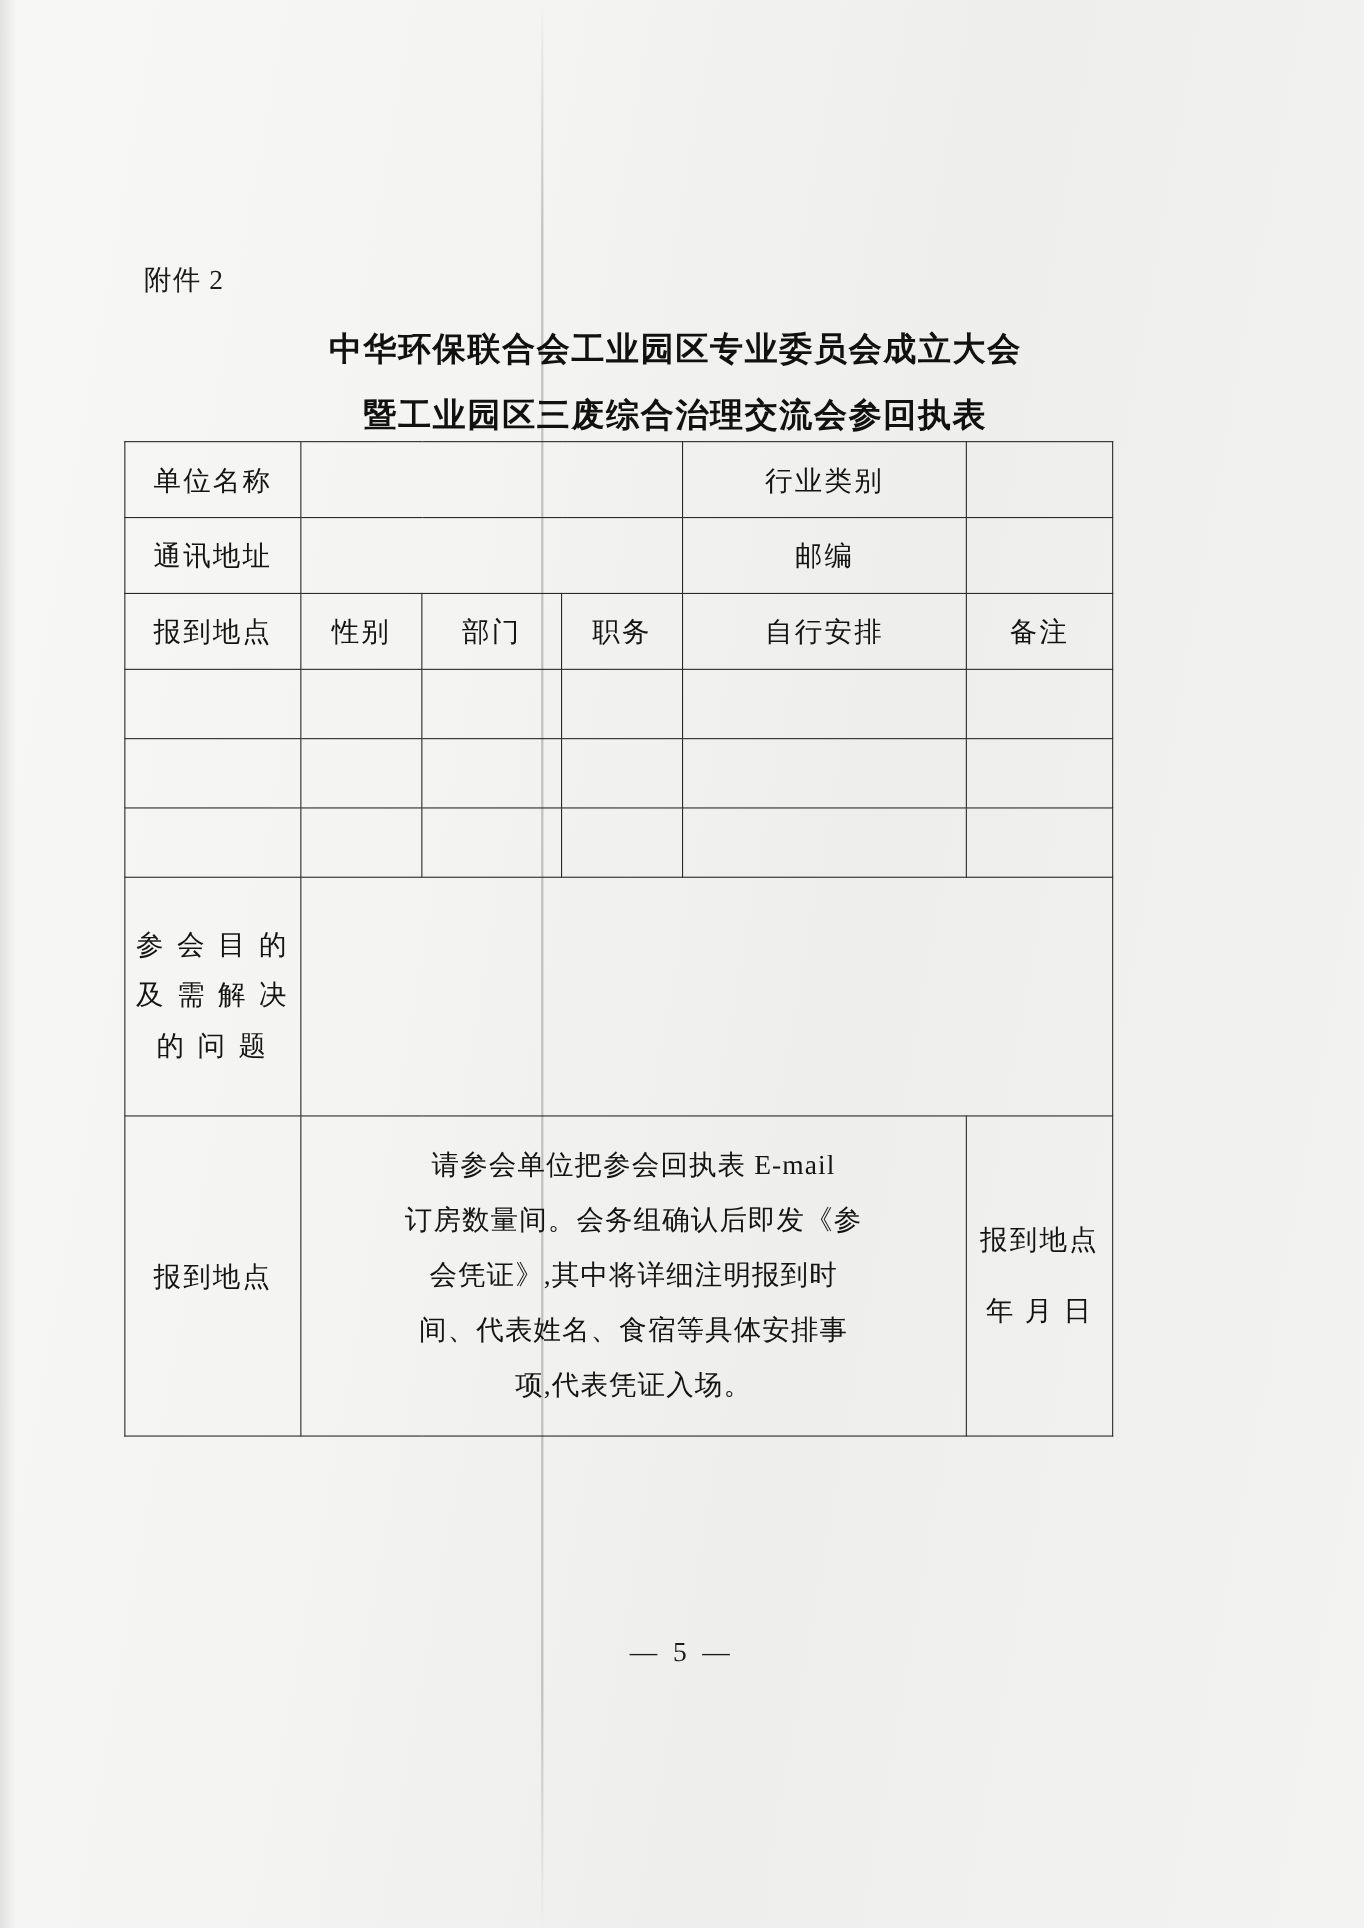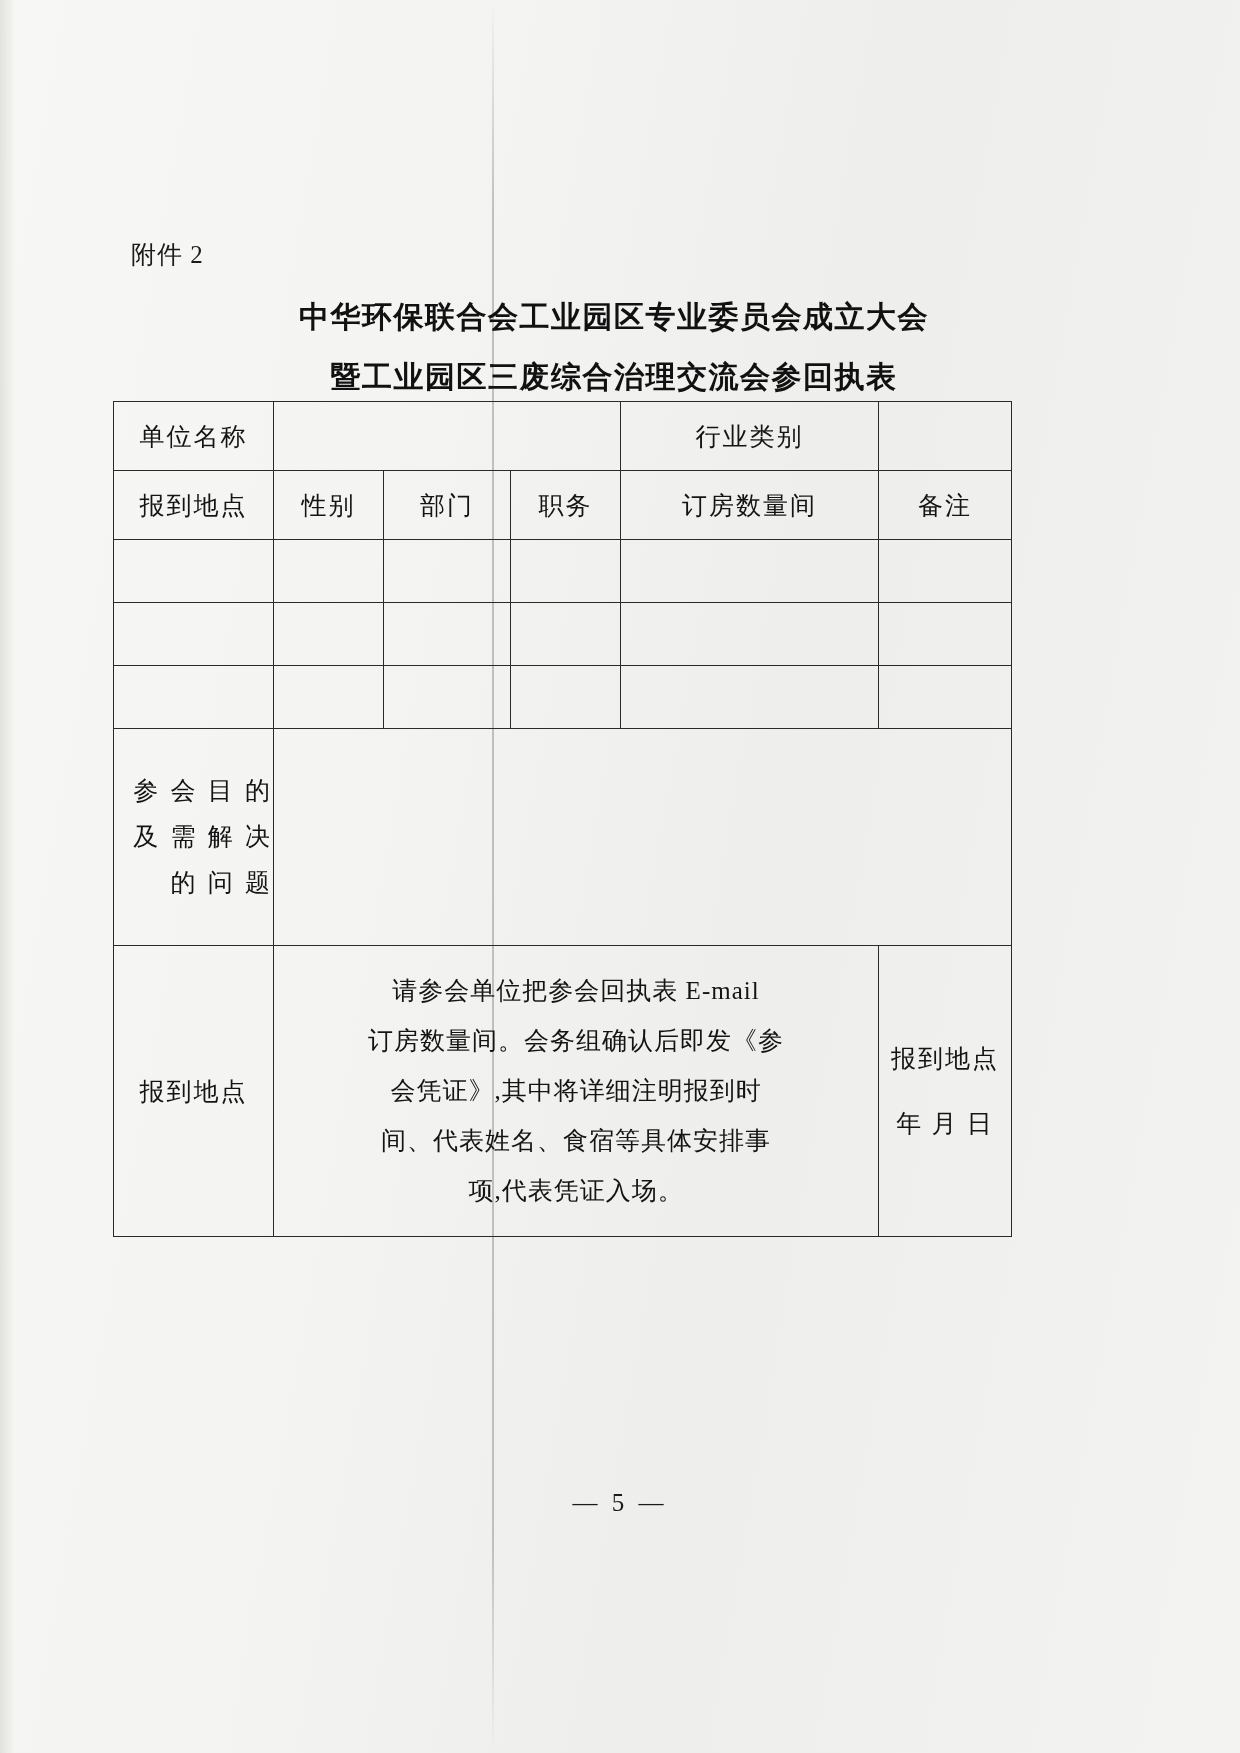--- a/index.html
+++ b/index.html
@@ -89,21 +89,21 @@
   .cell-label {
     letter-spacing: 2px;
     white-space: nowrap;
   }
   .purpose-label {
     line-height: 1.85;
     letter-spacing: 3px;
     font-size: 25px;
     padding: 6px 14px;
   }
-  .purpose-label div { white-space: nowrap; text-align: right; }
+  .purpose-label div { white-space: nowrap; }
 
   .lodging-text {
     text-align: left;
     padding-left: 48px;
     font-size: 25px;
     letter-spacing: 1px;
   }
   .attend-text {
     text-align: left;
     padding: 10px 18px 10px 26px;
@@ -152,27 +152,33 @@
     </colgroup>
 
     <tbody>
         <tr class="r-head">
       <td class="cell-label">单位名称</td>
       <td colspan="3"></td>
       <td class="cell-label">行业类别</td>
       <td></td>
     </tr>
 
+    <tr class="r-head">
+      <td class="cell-label">通讯地址</td>
+      <td colspan="3"></td>
+      <td class="cell-label">邮编</td>
+      <td></td>
+    </tr>
 
     <tr class="r-head">
       <td class="cell-label">报到地点</td>
       <td class="cell-label">性别</td>
       <td class="cell-label">部门</td>
       <td class="cell-label">职务</td>
-      <td class="cell-label">订房数量间</td>
+      <td class="cell-label">自行安排</td>
       <td class="cell-label">备注</td>
     </tr>
 
     <tr class="r-empty">
       <td></td>
       <td></td>
       <td></td>
       <td></td>
       <td></td>
       <td></td>

